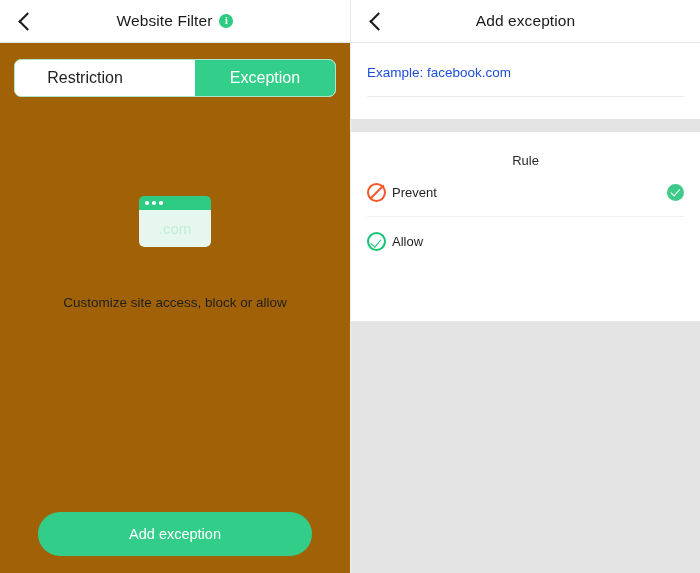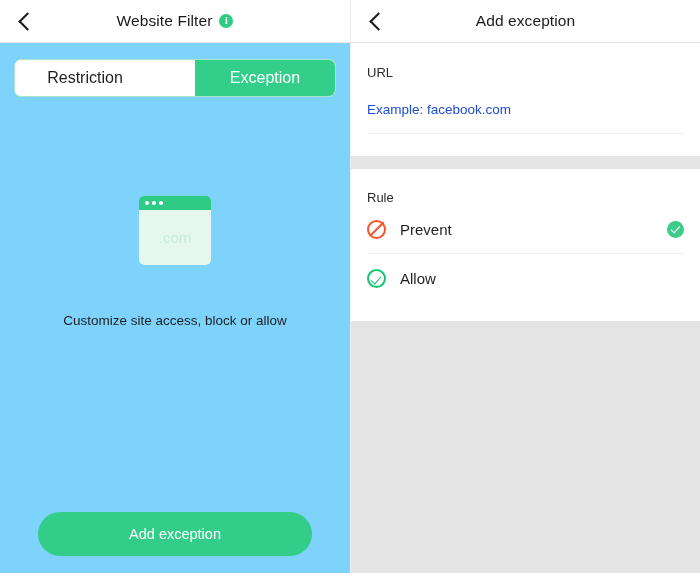--- a/index.html
+++ b/index.html
@@ -20,21 +20,21 @@
     display: flex;
   }
   .panel {
     position: relative;
     width: 350px;
     height: 573px;
     box-sizing: border-box;
     overflow: hidden;
   }
   .panel-left {
-    background: #7dd3fc;
+    background: #a16207;
   }
   .panel-right {
     background: #ffffff;
     border-left: 1px solid #ececec;
   }
 
   
   .header {
     position: relative;
     height: 42px;
@@ -142,21 +142,21 @@
     gap: 3.5px;
     border-radius: 4px 4px 0 0;
   }
   .dot {
     width: 3.5px;
     height: 3.5px;
     border-radius: 50%;
     background: #ffffff;
   }
   .browser-body {
-    height: 55px;
+    height: 37px;
     background: #e5f7ee;
     display: flex;
     align-items: center;
     justify-content: center;
     color: #c3ecd9;
     font-size: 15px;
     border-radius: 0 0 5px 5px;
   }
   .empty-caption {
     margin-top: 48px;
@@ -205,34 +205,35 @@
   }
   .gray-band {
     height: 13px;
     background: #e4e4e4;
     margin-top: 22px;
   }
   .rule-label {
     font-size: 13px;
     color: #2a2a2a;
     padding-top: 21px;
+    text-align: center;
   }
   .rule-row {
     display: flex;
     align-items: center;
     height: 48px;
     cursor: pointer;
   }
   .rule-row.divided {
     border-bottom: 1px solid #efefef;
   }
   .rule-text {
-    font-size: 15px;
+    font-size: 13px;
     color: #1f1f1f;
-    margin-left: 14px;
+    margin-left: 6px;
     flex: 1;
   }
   .icon-prevent {
     width: 19px;
     height: 19px;
     border: 2px solid #f4572a;
     border-radius: 50%;
     position: relative;
     flex: none;
     box-sizing: border-box;
@@ -335,21 +336,20 @@
   <div class="panel panel-right">
 
     <div class="header">
       <div class="back-btn">
         <span class="chev"></span>
       </div>
       <span class="header-title">Add exception</span>
     </div>
 
     <div class="form-section">
-      <div class="field-label">URL</div>
       <div class="field-input">Example: facebook.com</div>
     </div>
 
     <div class="gray-band"></div>
 
     <div class="form-section">
       <div class="rule-label">Rule</div>
 
       <div class="rule-row divided">
         <span class="icon-prevent"></span>

